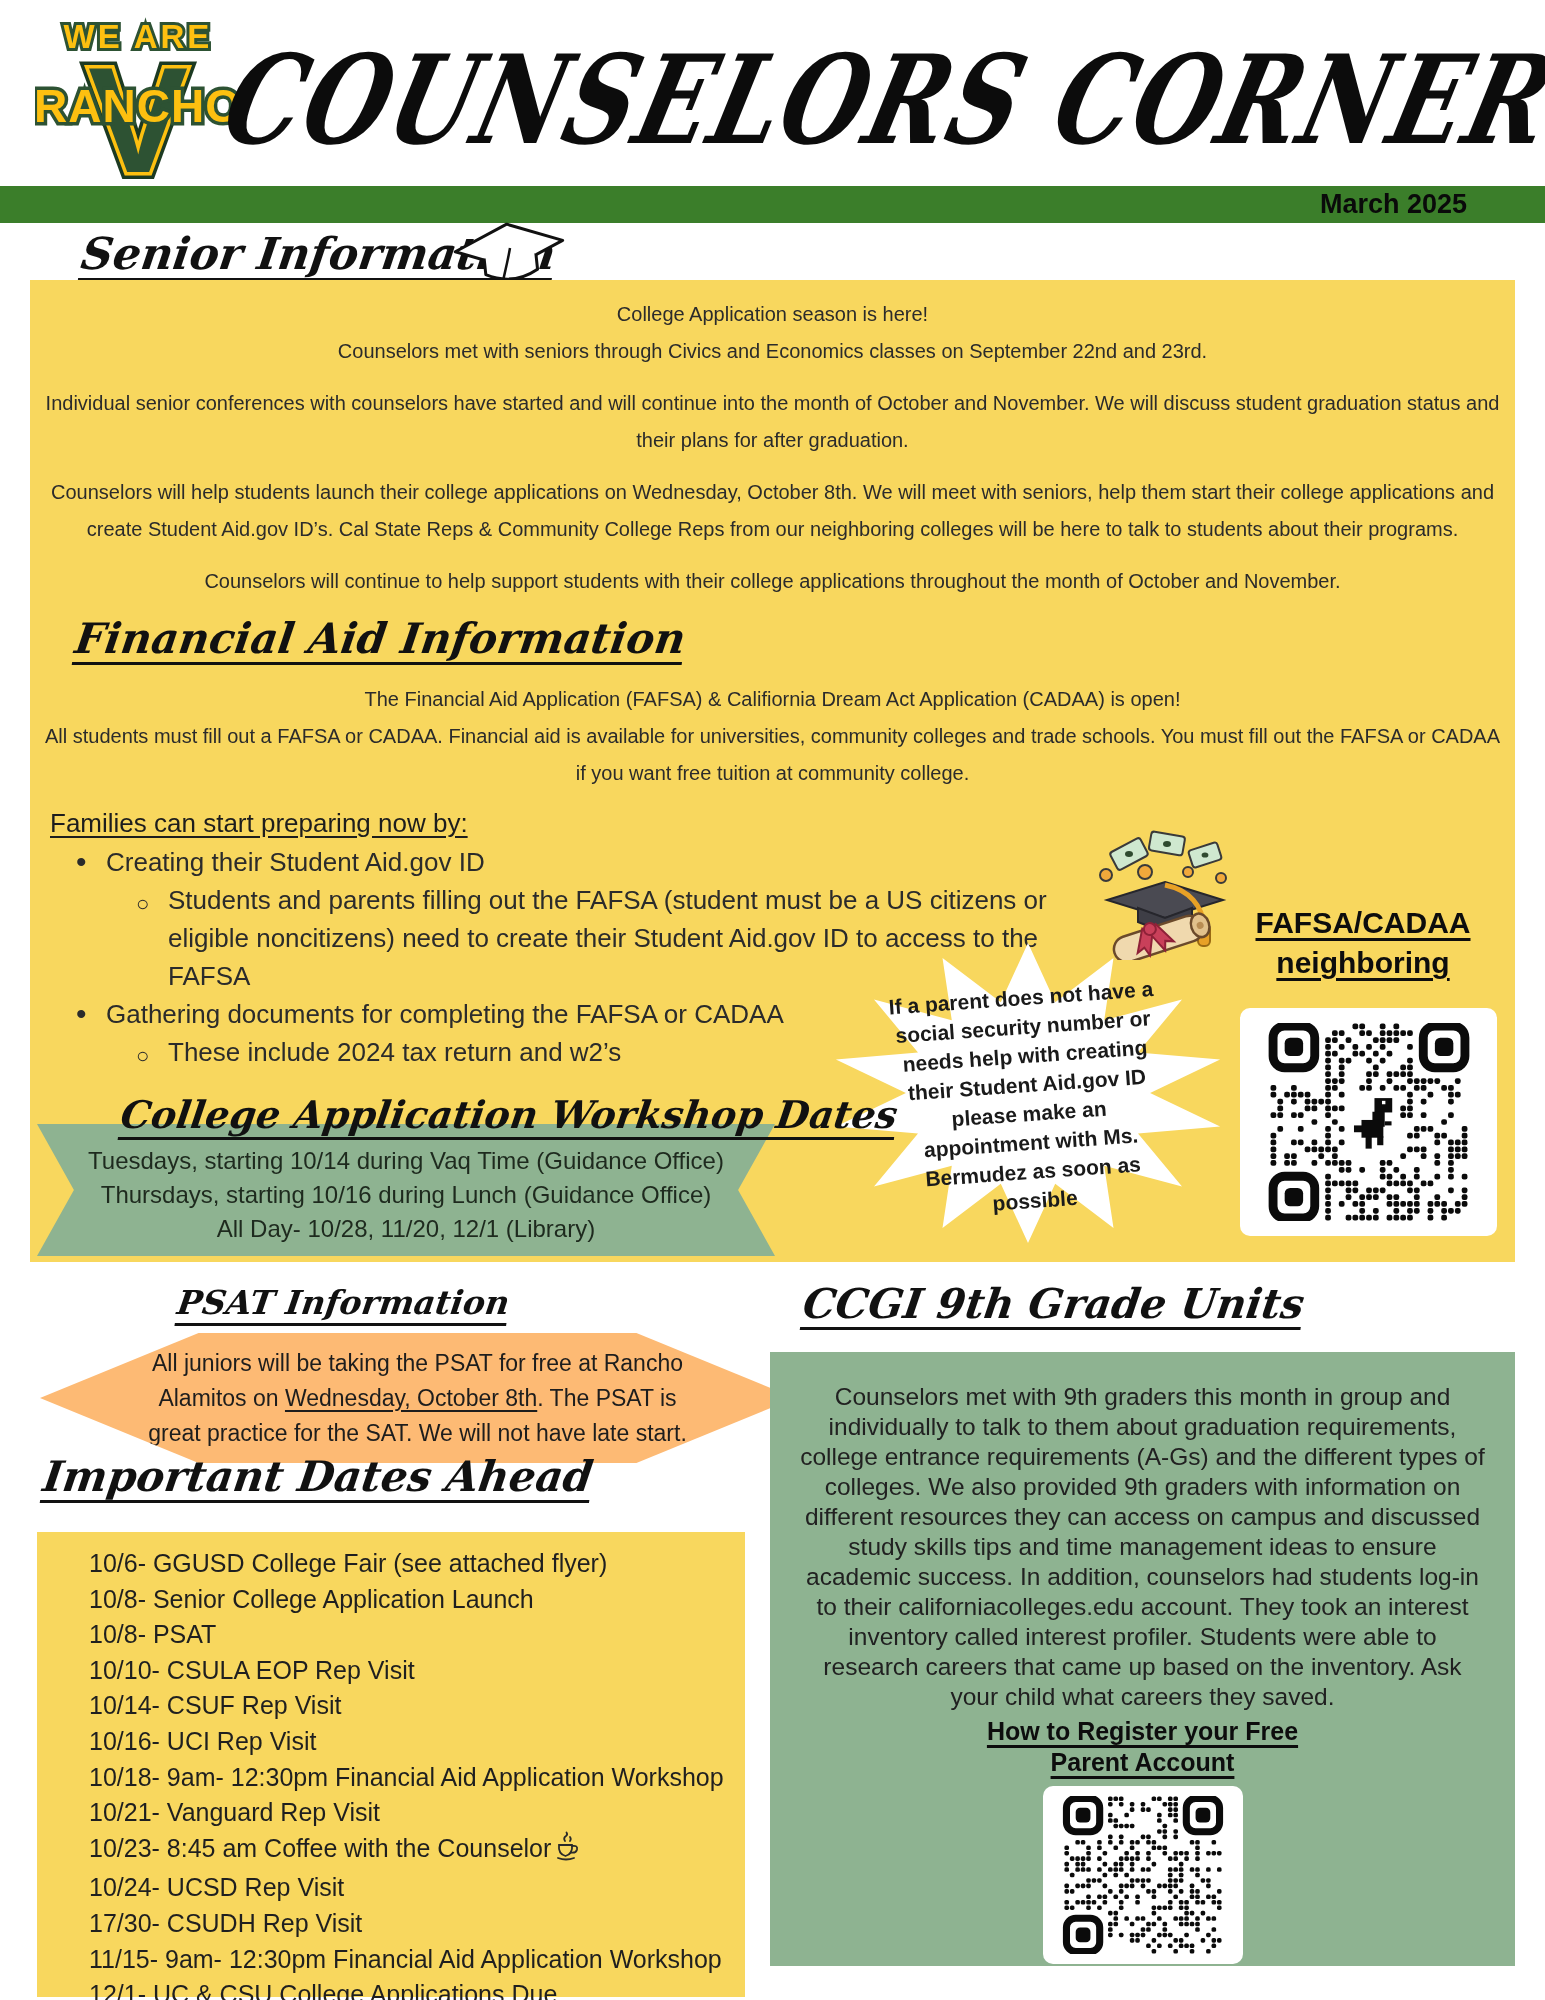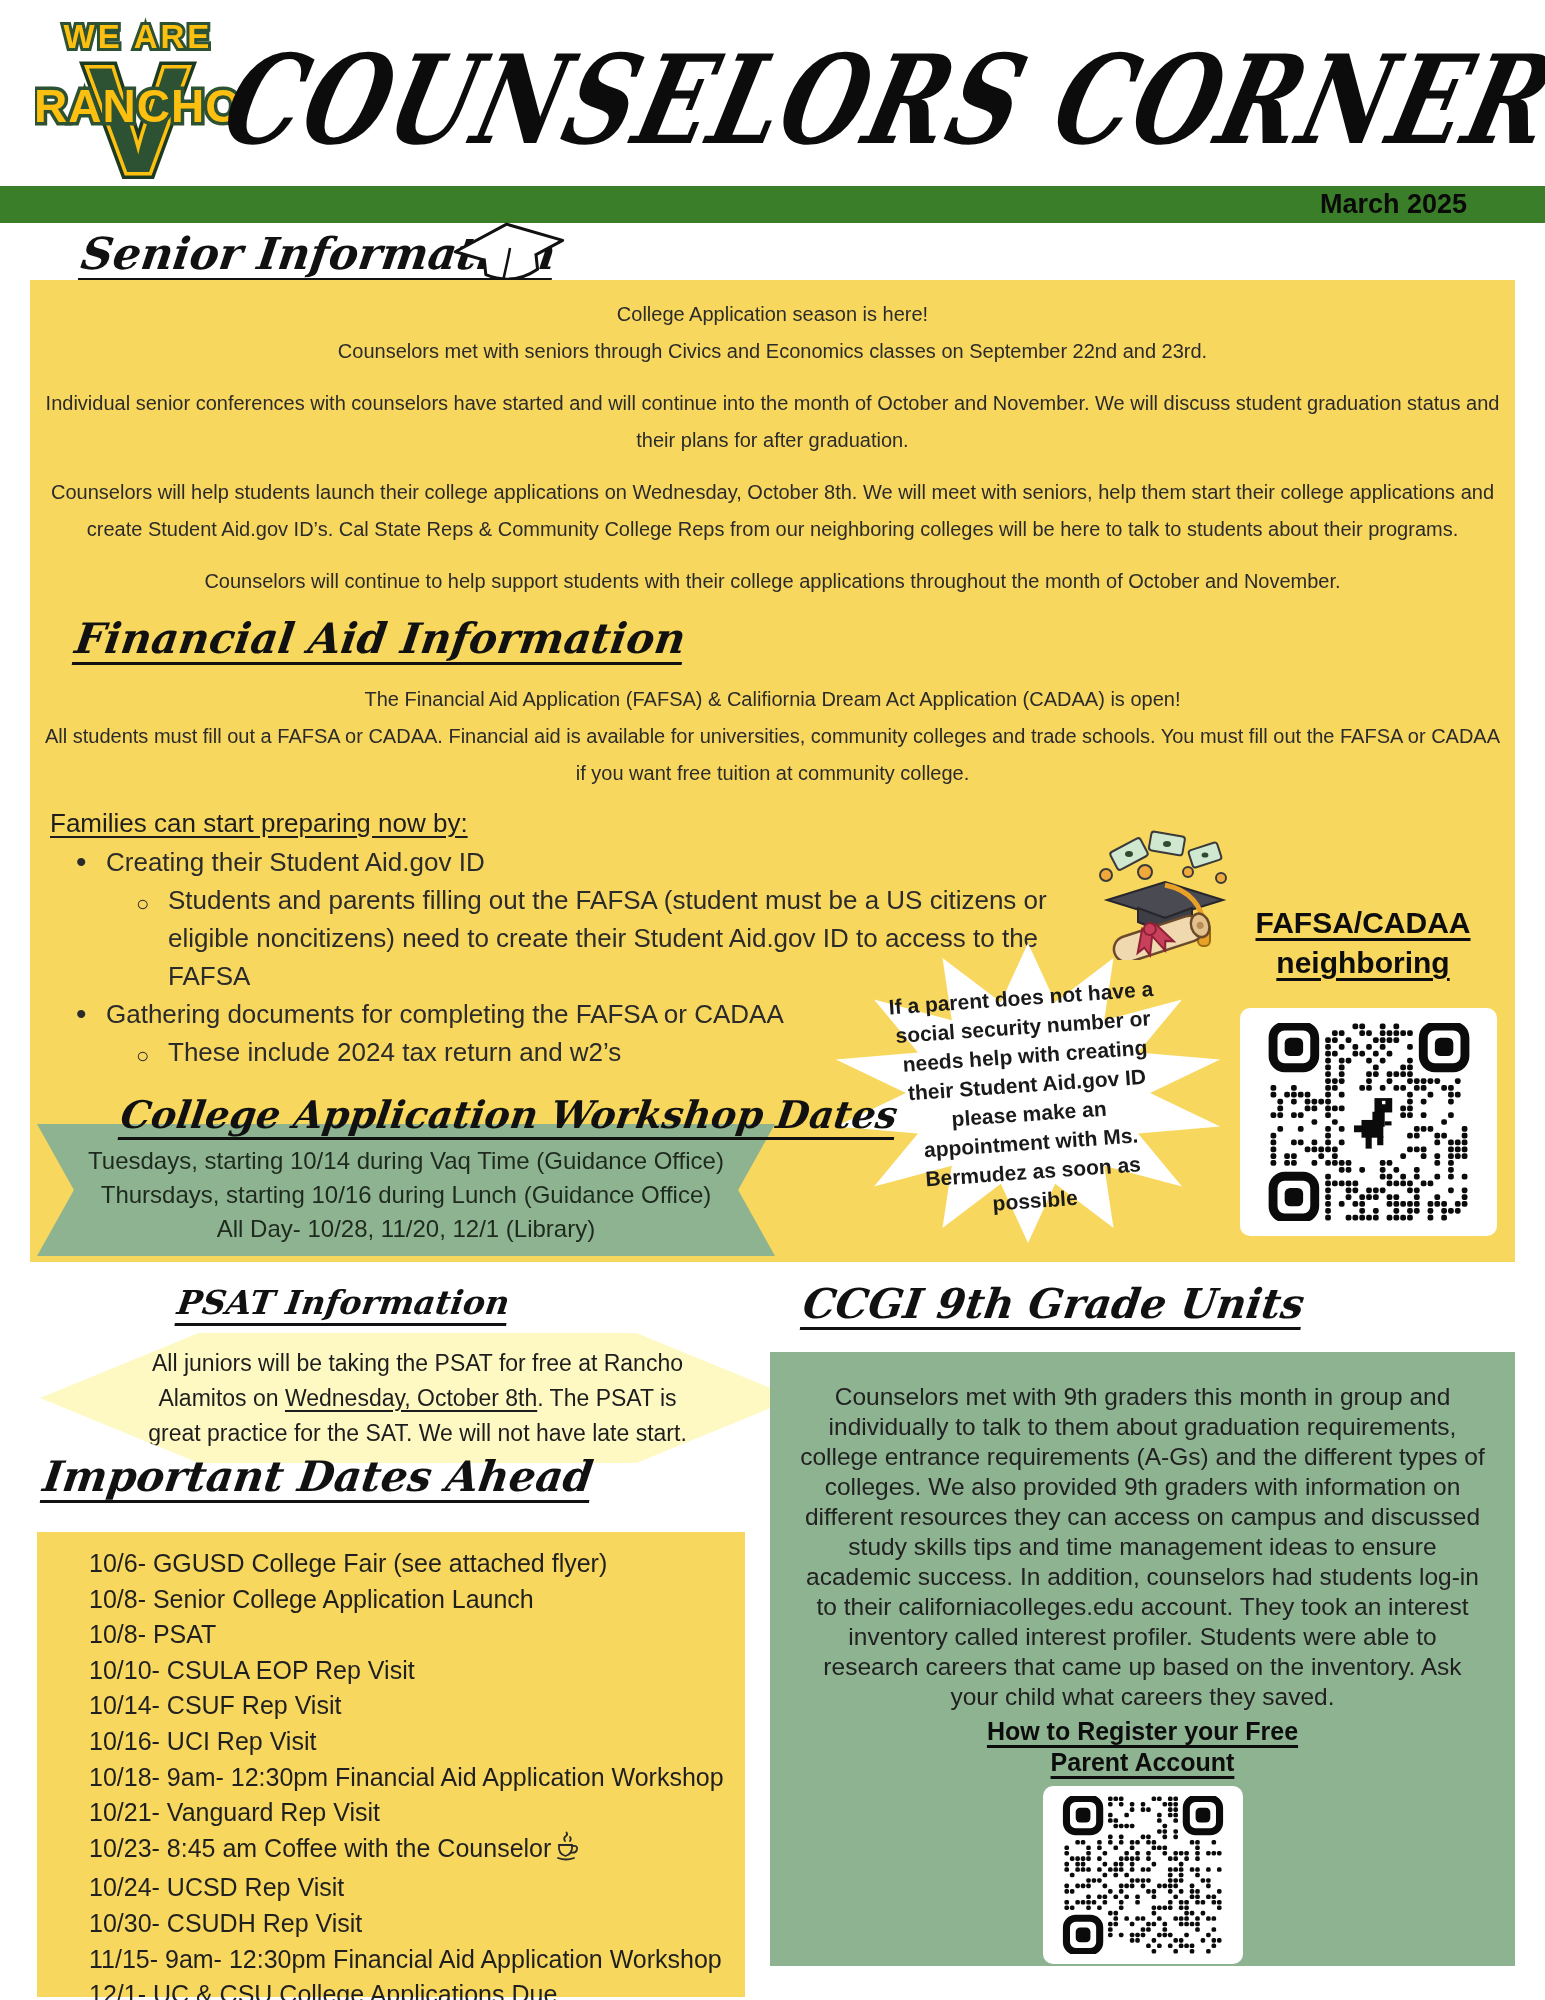--- a/index.html
+++ b/index.html
@@ -48,21 +48,21 @@
 
   
   .ws-heading { left:118px; top:1092px; font-size:38px; z-index:4; }
   .ribbon { left:37px; top:1124px; width:738px; height:132px; background:#8eb391; z-index:2;
             clip-path:polygon(0% 0%, 100% 0%, 95% 50%, 100% 100%, 0% 100%, 5% 50%);
             display:flex; flex-direction:column; justify-content:flex-end; padding-bottom:10px; }
   .ribbon div { text-align:center; font-size:24px; line-height:34px; color:#1e2a1e; }
 
   
   .psat-heading { left:175px; top:1283px; font-size:33px; }
-  .hexagon { left:40px; top:1333px; width:755px; height:130px; background:#fef9c3;
+  .hexagon { left:40px; top:1333px; width:755px; height:130px; background:#fdba74;
              clip-path:polygon(0% 50%, 21% 0%, 79% 0%, 100% 50%, 79% 100%, 21% 100%);
              display:flex; align-items:center; justify-content:center; }
   .hexagon div { width:575px; text-align:center; font-size:23px; line-height:35px; color:#1d1d1d; }
   .hexagon u { text-underline-offset:4px; }
 
   
   .dates-heading { left:40px; top:1452px; font-size:42px; }
   .dates-box { left:37px; top:1532px; width:708px; height:465px; background:#f8d75e; padding:14px 0 8px 52px; }
   .dates-box ul { list-style:none; }
   .dates-box li { font-size:25px; line-height:35.6px; color:#1f1f1f; white-space:nowrap; }
@@ -488,21 +488,21 @@
       <li>10/18- 9am- 12:30pm Financial Aid Application Workshop</li>
       <li>10/21- Vanguard Rep Visit</li>
       <li><span>10/23- 8:45 am Coffee with the Counselor</span><span class="coffee"><svg width="30" height="30" viewBox="0 0 30 30" fill="none" stroke="#2a2a2a" stroke-width="1.8" stroke-linecap="round">
               <path d="M6,14 h13 q1,9 -6.5,11 q-7.5,-2 -6.5,-11 Z"></path>
               <path d="M19,15 q6,-1 5,3.5 q-1,4 -6.5,3"></path>
               <path d="M5,27 q8,3 16,0"></path>
               <path d="M12,10 q-2,-3 1,-5 q2,-1.5 0.5,-3.5"></path>
               <path d="M17,10 q1.5,-2 0,-4"></path>
             </svg></span></li>
       <li>10/24- UCSD Rep Visit</li>
-      <li>10/30- CSUDH Rep Visit</li>
+      <li>17/30- CSUDH Rep Visit</li>
       <li>11/15- 9am- 12:30pm Financial Aid Application Workshop</li>
       <li>12/1- UC &amp; CSU College Applications Due</li>
     </ul>
   </div>
 
   <div class="abs script ccgi-heading">CCGI 9th Grade Units</div>
   <div class="abs ccgi-box">
     <div class="para">Counselors met with 9th graders this month in group and individually to talk to them about graduation requirements, college entrance requirements (A-Gs) and the different types of colleges. We also provided 9th graders with information on different resources they can access on campus and discussed study skills tips and time management ideas to ensure academic success. In addition, counselors had students log-in to their californiacolleges.edu account.  They took an interest inventory called interest profiler.  Students were able to research careers that came up based on the inventory. Ask your child what careers they saved.</div>
     <div class="register">
       <div>How to Register your Free</div>

